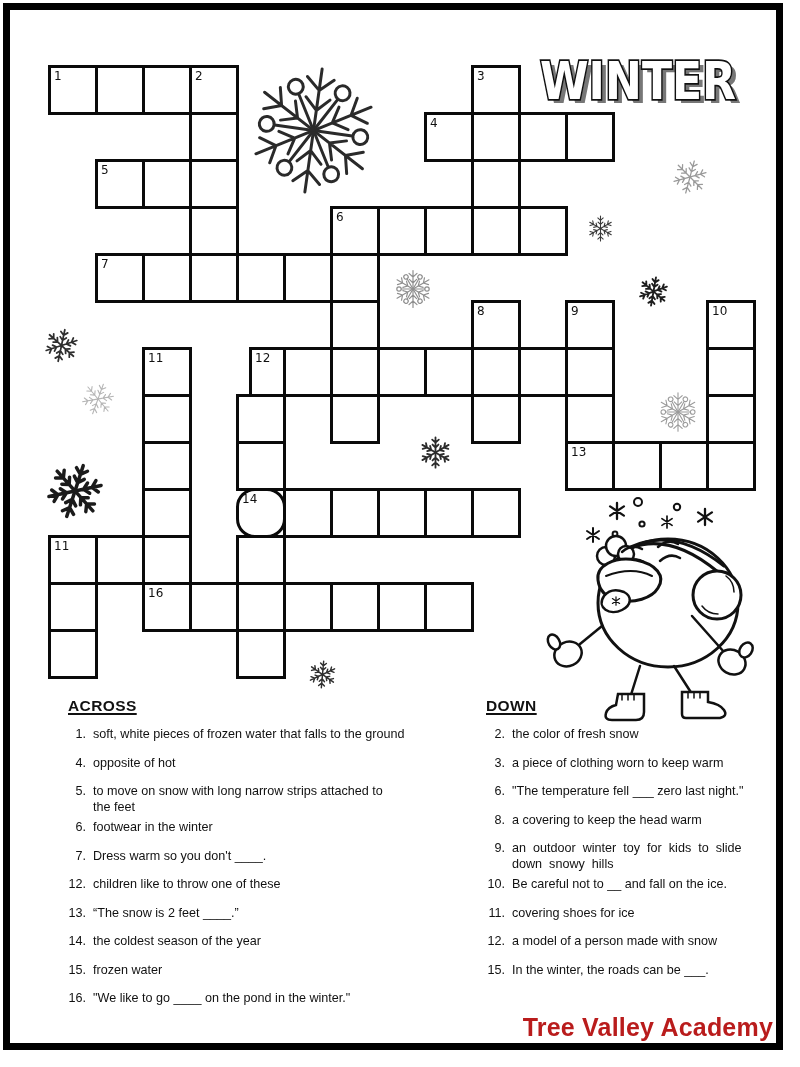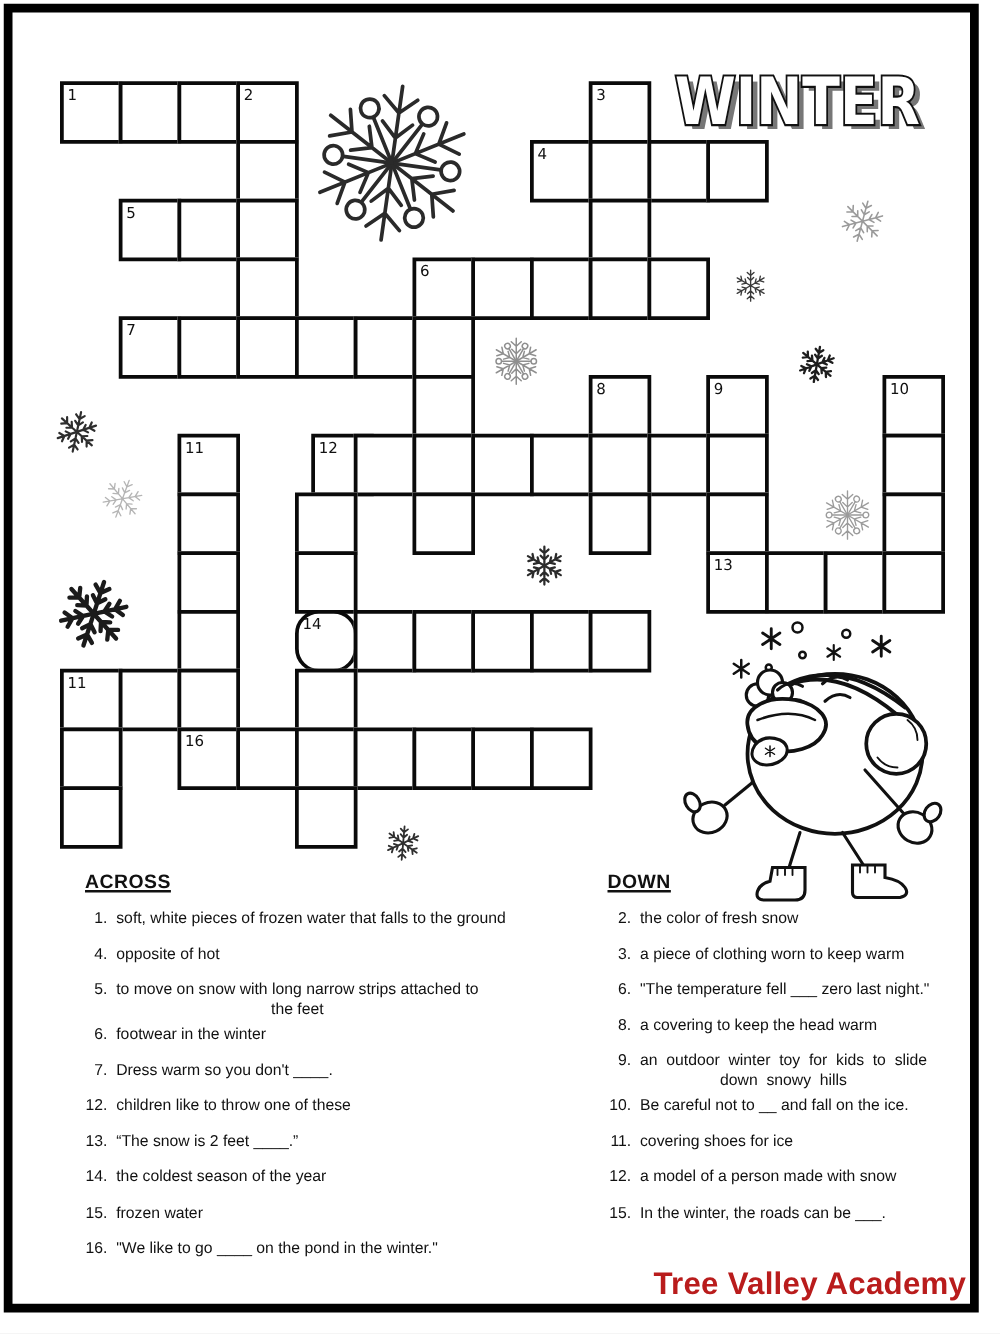--- a/index.html
+++ b/index.html
@@ -19,21 +19,21 @@
   .snowman-svg{position:absolute;left:540px;top:488px;width:230px;height:245px;}
 
   .clues{position:absolute;top:697px;}
   .clues.across{left:40px;width:432px;margin-left:20px;}
   .clues.down{left:478px;width:300px;}
   .clue-heading{font-size:15.5px;font-weight:bold;letter-spacing:.4px;margin:0 0 11px 8px;
                 text-decoration:underline;text-decoration-thickness:2px;text-underline-offset:2px;}
   .clue{display:flex;margin-bottom:12.5px;font-size:12.6px;line-height:16px;}
   .clue .num{flex:none;width:26px;text-align:right;margin-right:7px;}
   .clues.down .clue .num{width:27px;}
-  .clue .txt{white-space:pre-line;text-align:center;}
+  .clue .txt{white-space:pre-line;}
   .clue.multiline{margin-bottom:4px;}
   .clue.justified .txt{word-spacing:3.5px;}
 
   .footer{position:absolute;top:1013px;right:27px;font-size:25px;font-weight:bold;letter-spacing:.2px;}
 </style>
 </head>
 <body>
 
 <svg width="0" height="0" style="position:absolute">
   <defs>

